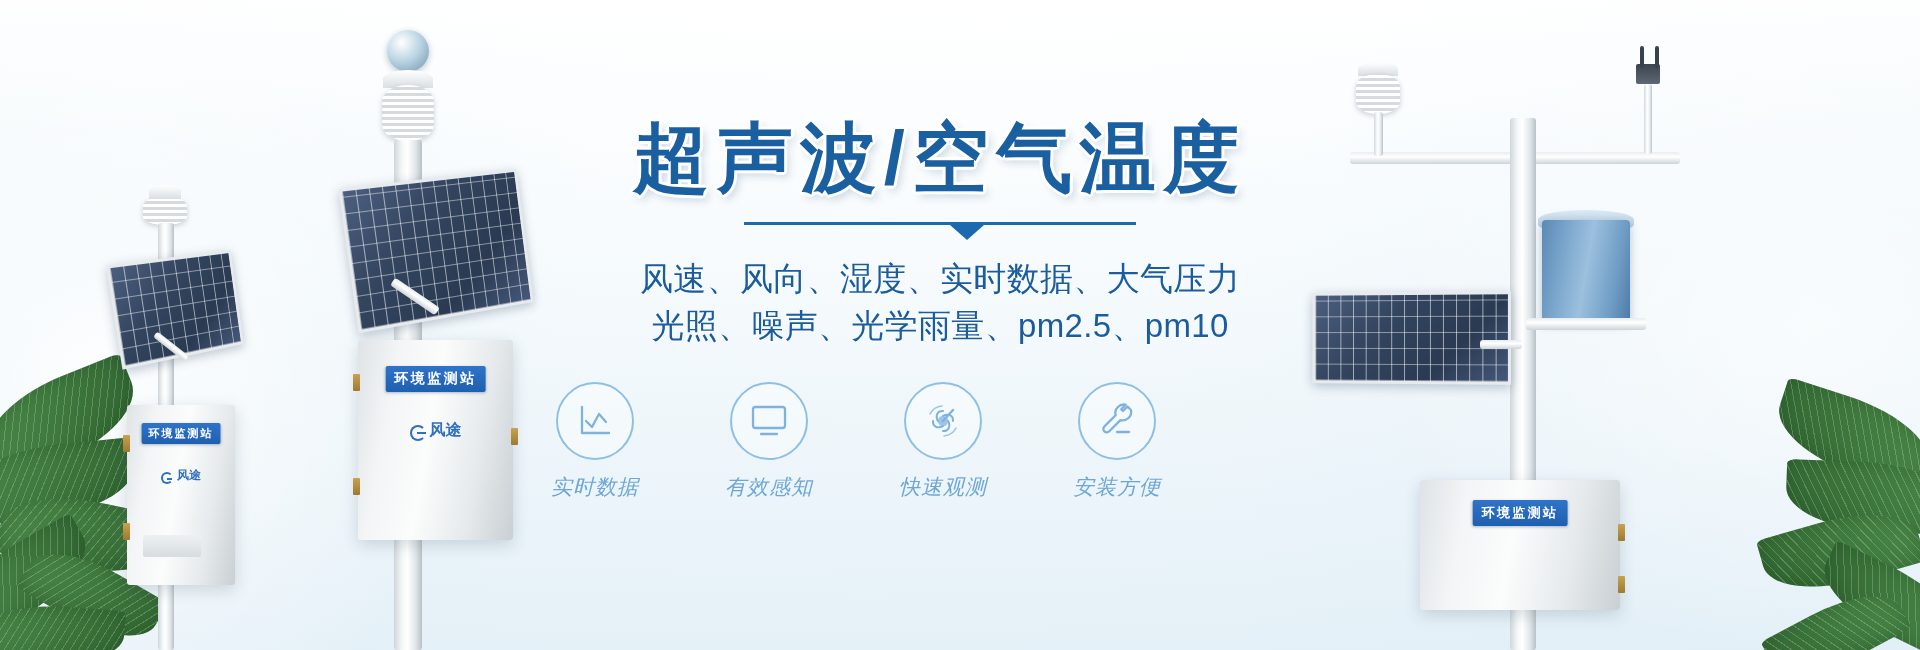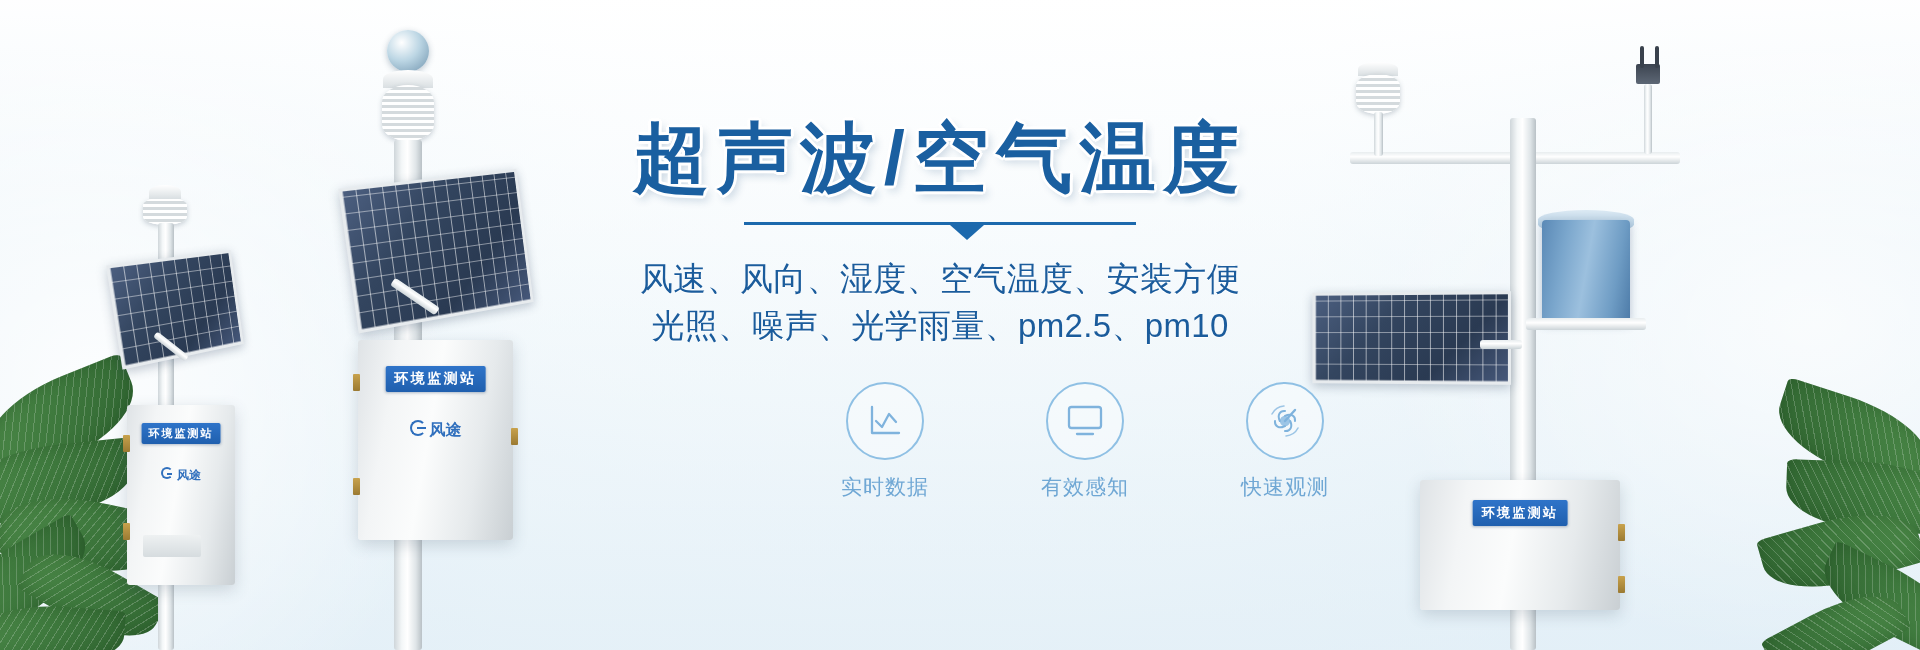--- a/index.html
+++ b/index.html
@@ -73,21 +73,21 @@
     color:#fff; text-align:center;
     letter-spacing:.18em;
     font-weight:700;
     border-radius:2px;
     white-space:nowrap;
     box-shadow:0 1px 3px rgba(0,40,90,.3);
   }
   .cab-brand {
     position:absolute; left:50%; transform:translateX(-50%);
     color:#2f6fbd; white-space:nowrap; font-weight:700;
-    display:flex; align-items:flex-start; gap:4px;
+    display:flex; align-items:flex-end; gap:4px;
   }
   .cab-brand .mark {
     display:inline-block; width:1em; height:1em; border:2px solid #2f6fbd;
     border-radius:50%; border-right-color:transparent; position:relative;
   }
   .cab-brand .mark::after{
     content:""; position:absolute; left:48%; top:44%; width:70%; height:2px; background:#2f6fbd;
   }
   .cab-hinge { position:absolute; width:7px; height:17px; background:linear-gradient(180deg,#c8a24d,#9b7a32); border-radius:1px; }
   .cab-vent { position:absolute; background:linear-gradient(180deg,#eef1f2,#d6dcdf); border-radius:2px; }
@@ -138,21 +138,21 @@
   }
 
   .subtitle { margin-top:18px; text-align:center; }
   .subtitle-line {
     font-size:33px; color:#1b5c9c; font-weight:400;
     line-height:1.42; letter-spacing:.01em; white-space:nowrap;
     text-shadow:0 1px 0 rgba(255,255,255,.9);
   }
 
   
-  .features { margin-top:32px; display:flex; justify-content:flex-end; gap:50px; }
+  .features { margin-top:32px; display:flex; justify-content:flex-start; gap:24px;font-style:italic; }
   .feature { width:150px; text-align:center; }
   .feat-circle {
     width:78px; height:78px; margin:0 auto;
     border:2px solid #8fc0e4; border-radius:50%;
     display:flex; align-items:center; justify-content:center;
     background:rgba(255,255,255,.35);
   }
   .feat-circle svg { display:block; }
   .feat-label {
     margin-top:13px; font-size:21px; color:#6fa7d4; letter-spacing:.05em; white-space:nowrap;
@@ -255,21 +255,21 @@
   <div class="content">
 
     <h1 class="title">超声波/空气温度</h1>
 
     <div class="divider-wrap">
       <div class="divider-line"></div>
       <div class="divider-arrow"></div>
     </div>
 
     <div class="subtitle">
-      <div class="subtitle-line">风速、风向、湿度、空气温度、安装方便</div>
+      <div class="subtitle-line">风速、风向、湿度、实时数据、大气压力</div>
       <div class="subtitle-line">光照、噪声、光学雨量、pm2.5、pm10</div>
     </div>
 
     <div class="features">
 
       <div class="feature">
         <div class="feat-circle">
           <span>
             <svg width="40" height="40" viewBox="0 0 40 40" fill="none" stroke="#7fb3dd" stroke-width="2.3" stroke-linecap="round" stroke-linejoin="round">
               <polyline points="7,6 7,32 34,32"></polyline>
@@ -303,17 +303,28 @@
               <path d="M15.8 21 C13 15 16 10.5 21 11"></path>
               <path d="M21 21 L31 10" stroke-width="2.4"></path>
               <path d="M8 14 A15 15 0 0 1 20 6" stroke-width="1.6" opacity=".75"></path>
               <path d="M34 28 A15 15 0 0 1 22 36" stroke-width="1.6" opacity=".75"></path>
             </svg>
           </span>
         </div>
         <div class="feat-label">快速观测</div>
       </div>
 
+      <div class="feature">
+        <div class="feat-circle">
+          <span>
+            <svg width="40" height="40" viewBox="0 0 40 40" fill="none" stroke="#7fb3dd" stroke-width="2.3" stroke-linecap="round" stroke-linejoin="round">
+              <path d="M30.5 5.5 L26 10 L24.2 8.2 L28.7 3.7 A8.6 8.6 0 0 0 18.6 14.3 L7.5 25.4 A3.4 3.4 0 1 0 12.3 30.2 L23.4 19.1 A8.6 8.6 0 0 0 34 9 Z"></path>
+              <line x1="20" y1="31" x2="32" y2="31"></line>
+            </svg>
+          </span>
+        </div>
+        <div class="feat-label">安装方便</div>
+      </div>
 
     </div>
   </div>
 
 </div>
 
 </body></html>

